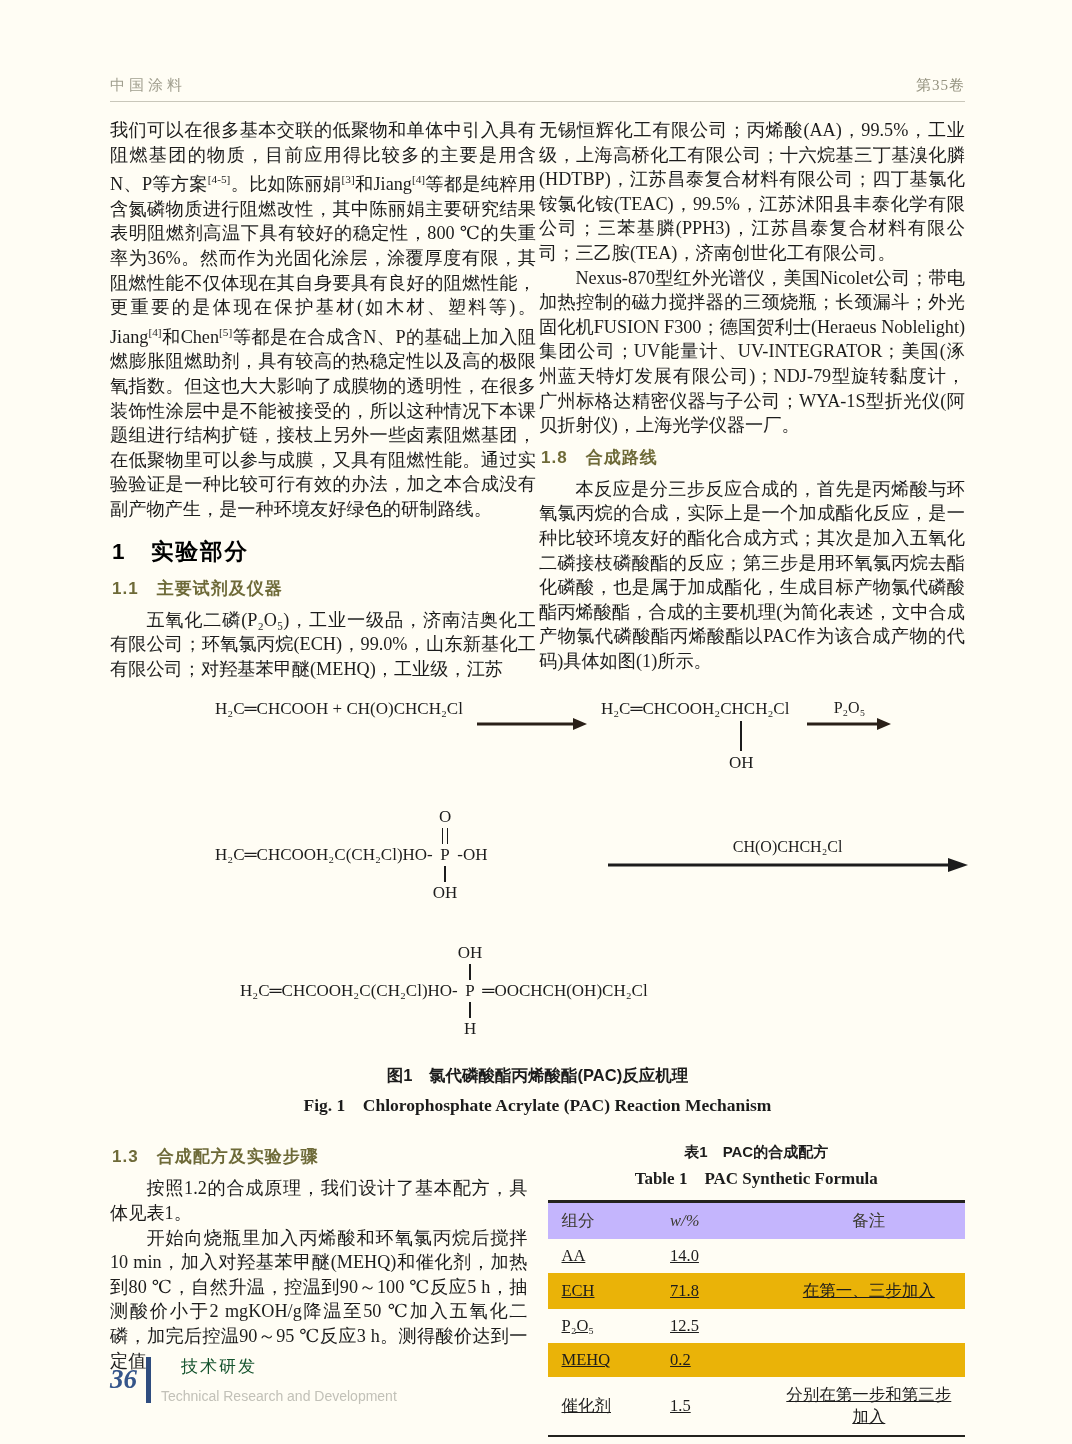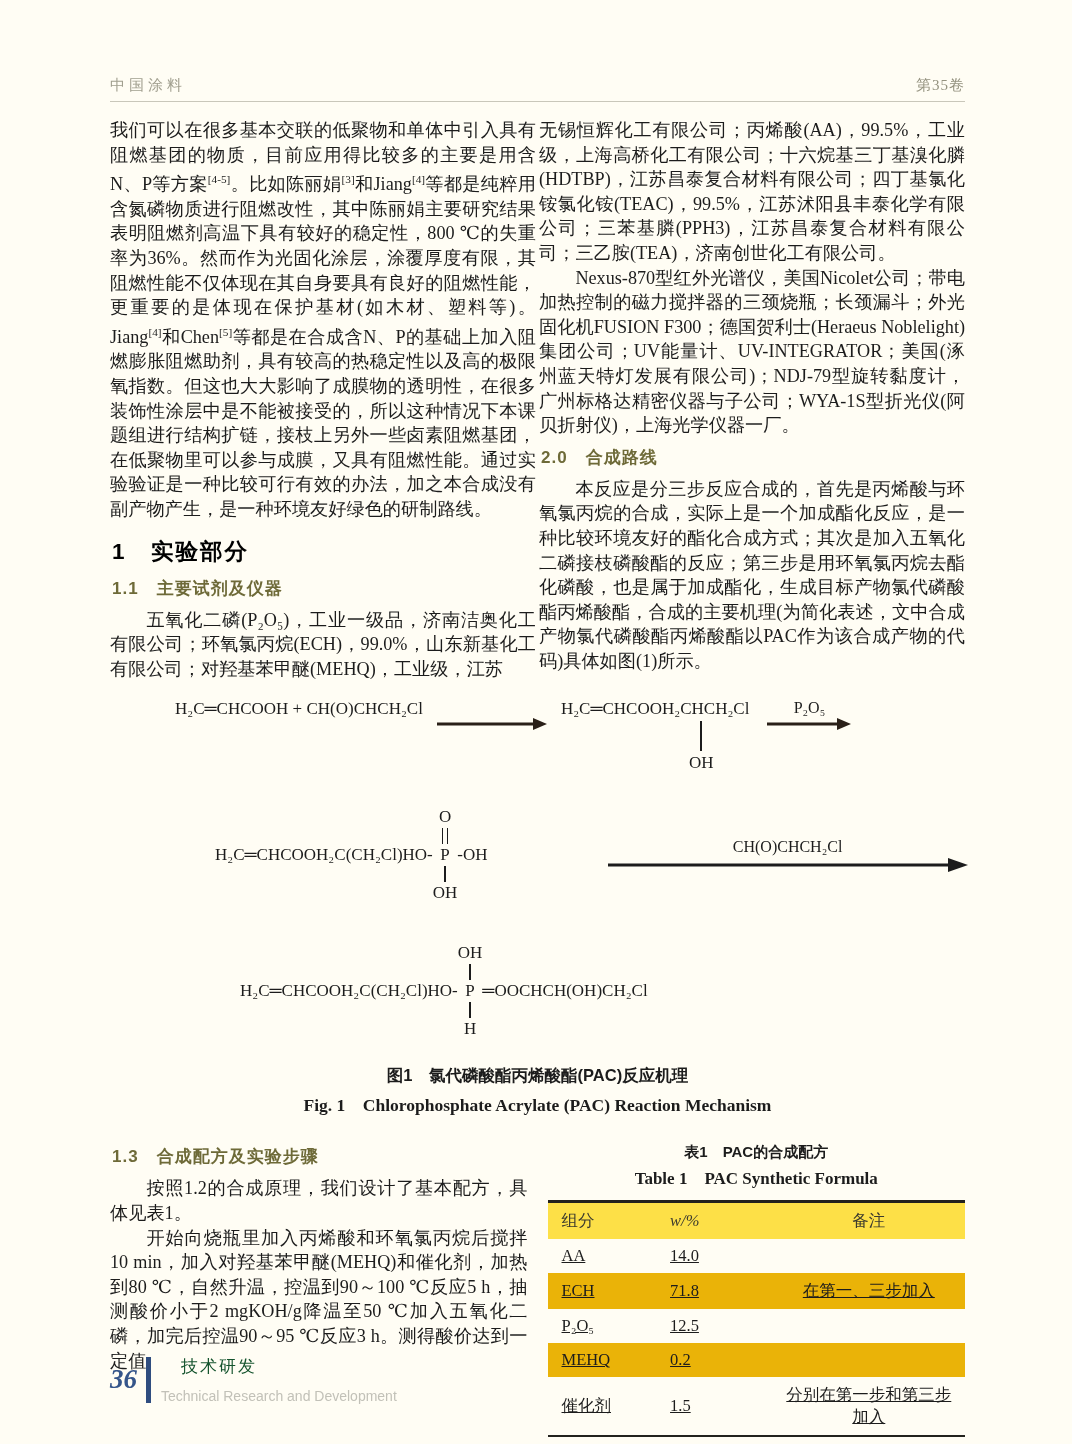--- a/index.html
+++ b/index.html
@@ -47,21 +47,21 @@
 
   
   .bottom { display:flex; gap:20px; margin-top:26px; }
 
   
   .tblcap { text-align:center; }
   .tblcap .cn { font-family:"Liberation Sans","DejaVu Sans",sans-serif; font-weight:bold; font-size:15px; }
   .tblcap .en { font-weight:bold; font-size:17px; margin-top:5px; }
   table.t1 { width:100%; border-collapse:collapse; margin-top:10px;
     border-top:3.5px solid #23221d; border-bottom:2.5px solid #23221d; font-size:16.5px; }
-  table.t1 th { background:#fde047; font-weight:normal; text-align:left;
+  table.t1 th { background:#c4b5fd; font-weight:normal; text-align:left;
     padding:7px 6px 7px 14px; color:#3a392e; }
   table.t1 th:nth-child(2) { font-style:italic; font-family:"Liberation Serif",serif; }
   table.t1 th:nth-child(3) { text-align:center; }
   table.t1 td { padding:7px 6px 7px 14px;text-decoration:underline; }
   table.t1 td:nth-child(3) { text-align:center; }
   table.t1 tr.shaded td { background:#eab308; }
   table.t1 col.c1 { width:26%; } table.t1 col.c2 { width:26%; } table.t1 col.c3 { width:48%; }
 
   
   .footer { position:absolute; left:110px; bottom:40px; display:flex; align-items:center; }
@@ -85,28 +85,28 @@
     <div class="col">
       <p class="body"><span>我们可以在很多基本交联的低聚物和单体中引入具有阻燃基团的物质，目前应用得比较多的主要是用含N、P等方案</span><sup>[4-5]</sup><span>。比如陈丽娟</span><sup>[3]</sup><span>和Jiang</span><sup>[4]</sup><span>等都是纯粹用含氮磷物质进行阻燃改性，其中陈丽娟主要研究结果表明阻燃剂高温下具有较好的稳定性，800 ℃的失重率为36%。然而作为光固化涂层，涂覆厚度有限，其阻燃性能不仅体现在其自身要具有良好的阻燃性能，更重要的是体现在保护基材(如木材、塑料等)。Jiang</span><sup>[4]</sup><span>和Chen</span><sup>[5]</sup><span>等都是在合成含N、P的基础上加入阻燃膨胀阻燃助剂，具有较高的热稳定性以及高的极限氧指数。但这也大大影响了成膜物的透明性，在很多装饰性涂层中是不能被接受的，所以这种情况下本课题组进行结构扩链，接枝上另外一些卤素阻燃基团，在低聚物里可以参与成膜，又具有阻燃性能。通过实验验证是一种比较可行有效的办法，加之本合成没有副产物产生，是一种环境友好绿色的研制路线。</span></p>
       <h1 class="sec">1　实验部分</h1>
       <h2 class="subsec">1.1　主要试剂及仪器</h2>
       <p class="body indent">五氧化二磷(P₂O₅)，工业一级品，济南洁奥化工有限公司；环氧氯丙烷(ECH)，99.0%，山东新基化工有限公司；对羟基苯甲醚(MEHQ)，工业级，江苏</p>
     </div>
 
     <div class="col">
       <p class="body">无锡恒辉化工有限公司；丙烯酸(AA)，99.5%，工业级，上海高桥化工有限公司；十六烷基三丁基溴化膦(HDTBP)，江苏昌泰复合材料有限公司；四丁基氯化铵氯化铵(TEAC)，99.5%，江苏沭阳县丰泰化学有限公司；三苯基膦(PPH3)，江苏昌泰复合材料有限公司；三乙胺(TEA)，济南创世化工有限公司。</p>
       <p class="body indent">Nexus-870型红外光谱仪，美国Nicolet公司；带电加热控制的磁力搅拌器的三颈烧瓶；长颈漏斗；外光固化机FUSION F300；德国贺利士(Heraeus Noblelight)集团公司；UV能量计、UV-INTEGRATOR；美国(涿州蓝天特灯发展有限公司)；NDJ-79型旋转黏度计，广州标格达精密仪器与子公司；WYA-1S型折光仪(阿贝折射仪)，上海光学仪器一厂。</p>
-      <h2 class="subsec">2.0　合成路线</h2>
+      <h2 class="subsec">1.8　合成路线</h2>
       <p class="body indent">本反应是分三步反应合成的，首先是丙烯酸与环氧氯丙烷的合成，实际上是一个加成酯化反应，是一种比较环境友好的酯化合成方式；其次是加入五氧化二磷接枝磷酸酯的反应；第三步是用环氧氯丙烷去酯化磷酸，也是属于加成酯化，生成目标产物氯代磷酸酯丙烯酸酯，合成的主要机理(为简化表述，文中合成产物氯代磷酸酯丙烯酸酯以PAC作为该合成产物的代码)具体如图(1)所示。</p>
     </div>
   </div>
 
   <div class="figure">
 
-    <div class="rxnrow" style="margin-left:65px;">
+    <div class="rxnrow" style="margin-left:105px;">
       <span class="plain">H₂C═CHCOOH + CH(O)CHCH₂Cl</span>
       <span class="arrowcol" style="margin:0 14px;">
         <span class="albl">&nbsp;</span>
         <svg width="110" height="14">
           <line x1="0" y1="7" x2="98" y2="7" stroke="#2a2018" stroke-width="3"></line>
           <polygon points="96,1 110,7 96,13" fill="#2a2018"></polygon>
         </svg>
       </span>
       <span class="hangwrap">
         <span class="mol-main">H₂C═CHCOOH₂CHCH₂Cl</span>

